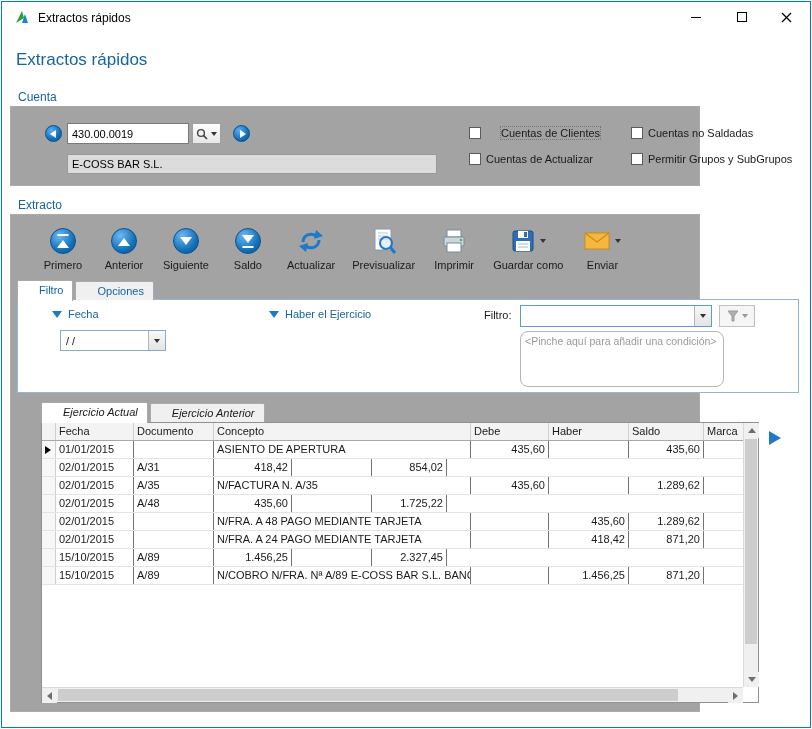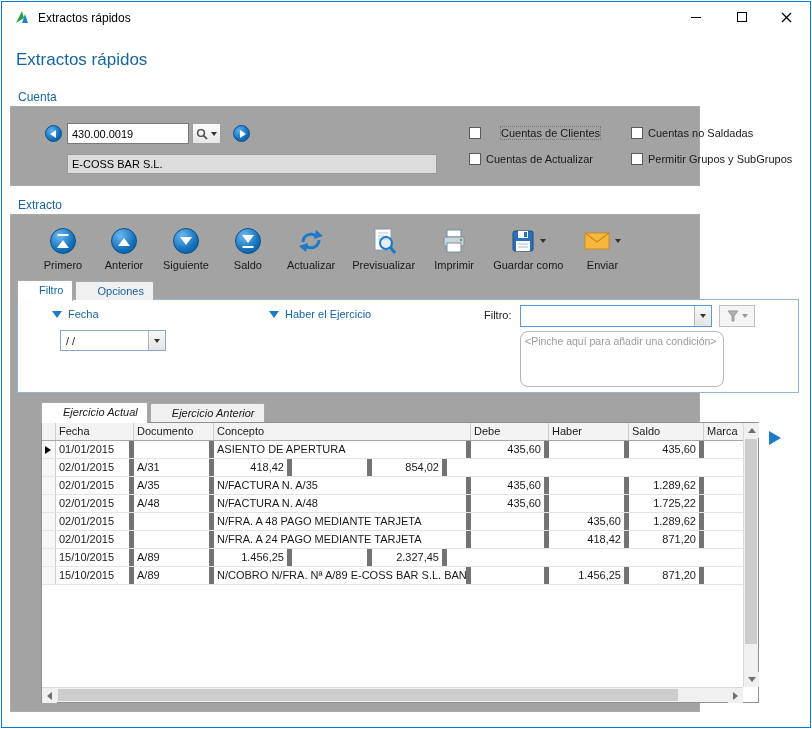--- a/index.html
+++ b/index.html
@@ -79,21 +79,21 @@
     display:flex; align-items:center; justify-content:center; gap:3px; }
   .cond-box { position:absolute; border:1px solid #b5b5b5; background:#fff; font-size:10.5px; color:#9a9a9a; padding:3px 4px; }
 
   
   .grid-wrap { position:absolute; left:30px; top:207px; width:718px; height:281px; border:1px solid #909090; background:#fff; }
   .grid-main { position:absolute; left:0; top:0; right:15px; bottom:15px; overflow:hidden; }
   .grid-header { display:flex; height:18px; background:#f3f3f3; border-bottom:1px solid #a8a8a8; }
   .gcell { flex:0 0 auto; overflow:hidden; white-space:nowrap; padding:2px 3px; font-size:11px; }
   .hcell { border-right:1px solid #cfcfcf; background:#f3f3f3; }
   .grid-row { display:flex; height:18px; border-bottom:1px solid #e4e4e4; background:#fff; }
-  .dcell { border-right:5px solid #737373; }
+  .dcell { border-right:1px solid #737373; }
   .rcell { background:#f7f7f7; border-right:1px solid #cfcfcf; position:relative; }
   .num { text-align:right; }
   .c0 { width:14px; } .c1 { width:78px; } .c2 { width:80px; } .c3 { width:257px; }
   .c4 { width:78px; } .c5 { width:80px; } .c6 { width:75px; } .c7 { width:41px; border-right:none; }
   .row-marker { position:absolute; left:3px; top:5px; width:0; height:0;
     border-top:4px solid transparent; border-bottom:4px solid transparent; border-left:6px solid #000; }
 
   
   .vscroll { position:absolute; top:0; right:0; bottom:15px; width:15px; background:#f0f0f0; border-left:1px solid #dadada; }
   .hscroll { position:absolute; left:0; right:15px; bottom:0; height:15px; background:#f0f0f0; border-top:1px solid #dadada; }
@@ -355,21 +355,20 @@
               <div class="gcell dcell c3">N/FACTURA N. A/35</div>
               <div class="gcell dcell c4 num">435,60</div>
               <div class="gcell dcell c5 num"></div>
               <div class="gcell dcell c6 num">1.289,62</div>
               <div class="gcell dcell c7"></div>
             </div>
             <div class="grid-row">
               <div class="gcell rcell c0"></div>
               <div class="gcell dcell c1">02/01/2015</div>
               <div class="gcell dcell c2">A/48</div>
-              <div class="gcell dcell c3">N/FACTURA N. A/48</div>
               <div class="gcell dcell c4 num">435,60</div>
               <div class="gcell dcell c5 num"></div>
               <div class="gcell dcell c6 num">1.725,22</div>
               <div class="gcell dcell c7"></div>
             </div>
             <div class="grid-row">
               <div class="gcell rcell c0"></div>
               <div class="gcell dcell c1">02/01/2015</div>
               <div class="gcell dcell c2"></div>
               <div class="gcell dcell c3">N/FRA. A 48 PAGO MEDIANTE TARJETA</div>

